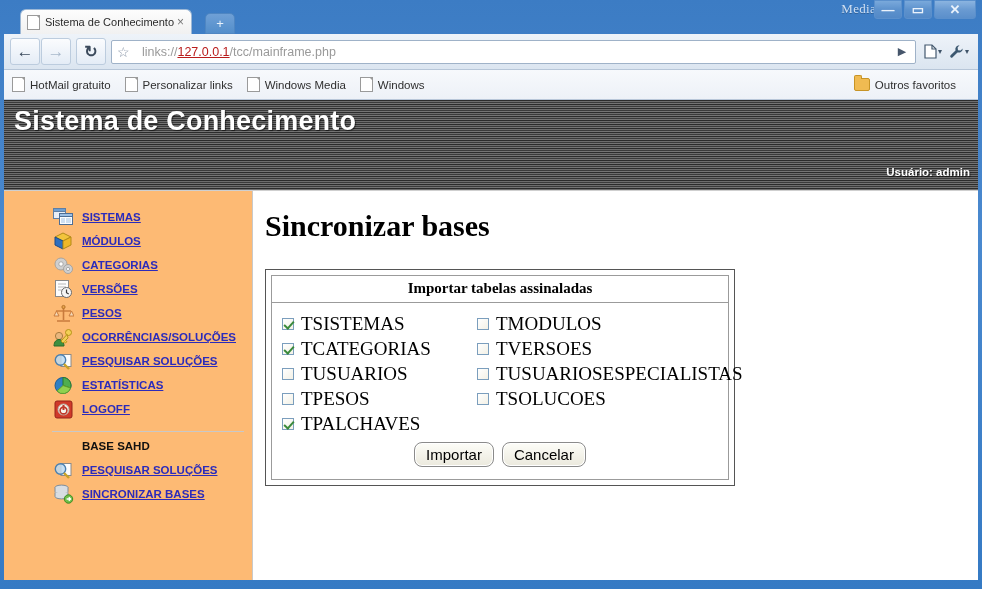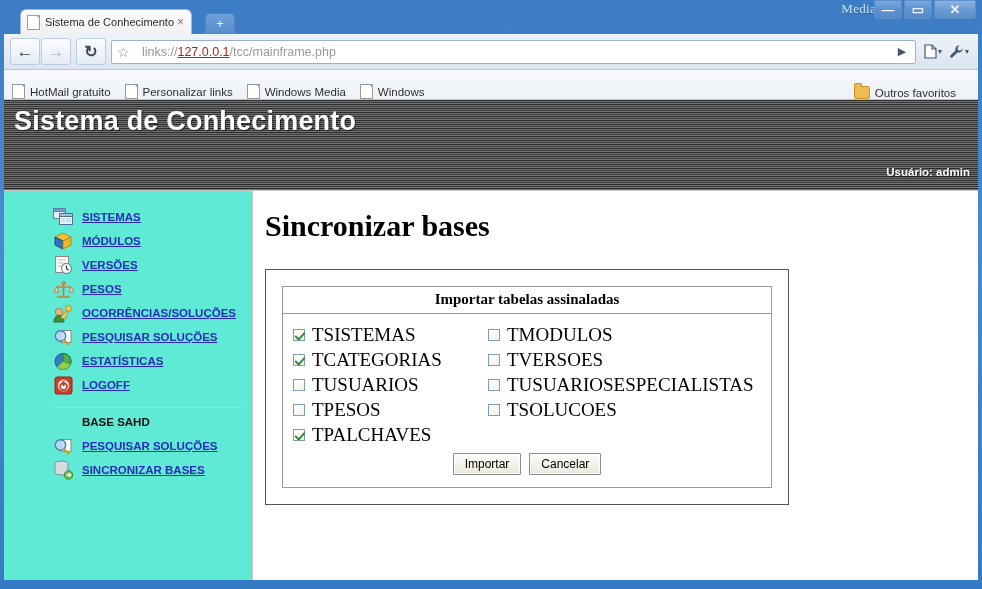--- a/index.html
+++ b/index.html
@@ -135,21 +135,21 @@
     justify-content: center; color: #3f5368; font-size: 13px;
   }
   .caret { font-size: 8px; margin-left: 1px; color: #3f5368; }
 
   
   .bookmarks {
     position: absolute; left: 4px; top: 70px;
     width: 974px; height: 30px;
     background: linear-gradient(to bottom, #f7f9fc, #edf1f7);
     border-bottom: 1px solid #b9c7d9;
-    display: flex; align-items: flex-end;
+    display: flex; align-items: center;
     box-sizing: border-box;
     padding: 0 8px;
   }
   .bm { display: flex; align-items: center; margin-right: 14px; }
   .bm .lbl { font-size: 11.5px; color: #2f2f2f; margin-left: 5px; }
   .bm-right { margin-left: auto; display: flex; align-items: center; }
   .folder {
     width: 14px; height: 11px; background: #f0bb52;
     border: 1px solid #c79426; border-radius: 1px 2px 2px 2px;
     position: relative;
@@ -194,21 +194,21 @@
     text-shadow: 1px 1px 1px rgba(0,0,0,.6);
   }
 
   
   .page-body { display: flex; height: 389px; }
   .sidebar {
     width: 249px; flex: 0 0 249px;
     border-right: 1px solid #c9c9c9;
     box-sizing: border-box;
     padding: 14px 0 0 0;
-    background: #5eead4;
+    background: #fdba74;
   }
   .menu-list { padding-left: 48px; }
   .menu-item {
     display: flex; align-items: center;
     height: 24px; margin-bottom: 0px;
   }
   .menu-icon {
     width: 22px; height: 22px; flex: 0 0 22px;
     margin-right: 8px;
     display: flex; align-items: center; justify-content: center;
@@ -230,24 +230,24 @@
   }
 
   
   .content { flex: 1; padding: 18px 0 0 12px; background: #fff; }
   .page-title {
     font-family: "Liberation Serif", serif;
     font-size: 30px; font-weight: bold; color: #000;
     margin: 0 0 26px 0;
   }
   .panel {
-    width: 524px;
+    width: 470px;
     border: 1px solid #555;
     box-sizing: border-box;
-    padding: 16px;
+    padding: 5px;
     background: #fff;
   }
   .panel-head {
     border: 1px solid #9b9b9b;
     font-family: "Liberation Serif", serif;
     font-size: 15px; font-weight: bold;
     text-align: center; color: #000;
     padding: 4px 0 5px 0;
     background: #fff;
   }
@@ -283,24 +283,24 @@
     font-family: "Liberation Serif", serif;
     font-size: 19px; color: #000;
     margin-left: 7px; white-space: nowrap;
   }
   .btn-row {
     display: flex; justify-content: center; gap: 8px;
     margin-top: 6px;
   }
   .btn {
     font-family: "Liberation Sans", sans-serif;
-    font-size: 12px; color: #000;
+    font-size: 15px; color: #000;
     background: linear-gradient(to bottom, #fdfdf8, #ebe9dd);
     border: 1px solid #8b8b8b;
-    border-radius: 1px;
+    border-radius: 8px;
     padding: 3px 11px;
     box-shadow: inset 0 0 0 1px #fff;
   }
 
   
   svg { display: block; }
 </style>
 </head>
 <body>
 
@@ -407,20 +407,33 @@
             <span class="menu-icon">
               <svg width="20" height="20" viewBox="0 0 20 20">
                 <path d="M2 6 L10 2 L18 6 L10 10 Z" fill="#f2c43c" stroke="#b38a18"></path>
                 <path d="M2 6 L10 10 L10 18 L2 14 Z" fill="#2f6fbe" stroke="#1c4a85"></path>
                 <path d="M18 6 L10 10 L10 18 L18 14 Z" fill="#f0b828" stroke="#b38a18"></path>
               </svg>
             </span>
             <span class="menu-label">MÓDULOS</span>
           </div>
 
+          <div class="menu-item">
+            <span class="menu-icon">
+              <svg width="21" height="20" viewBox="0 0 21 20">
+                <g fill="#cfcfcf" stroke="#9a9a9a" stroke-width="0.8">
+                  <circle cx="8" cy="9" r="6"></circle>
+                  <circle cx="15" cy="14" r="4.5"></circle>
+                </g>
+                <circle cx="8" cy="9" r="2.2" fill="#fff" stroke="#9a9a9a" stroke-width="0.8"></circle>
+                <circle cx="15" cy="14" r="1.6" fill="#fff" stroke="#9a9a9a" stroke-width="0.8"></circle>
+              </svg>
+            </span>
+            <span class="menu-label">CATEGORIAS</span>
+          </div>
 
           <div class="menu-item">
             <span class="menu-icon">
               <svg width="19" height="20" viewBox="0 0 19 20">
                 <rect x="1.5" y="1.5" width="13" height="16" fill="#fdfdfd" stroke="#8a8a8a"></rect>
                 <path d="M4 5 h8 M4 8 h8 M4 11 h5" stroke="#b9b9b9" stroke-width="1"></path>
                 <circle cx="12.5" cy="13.5" r="5" fill="#f6f6f6" stroke="#6a6a6a"></circle>
                 <path d="M12.5 10.5 v3.2 l2.2 1.4" stroke="#3a3a3a" stroke-width="1.2" fill="none"></path>
               </svg>
             </span>

